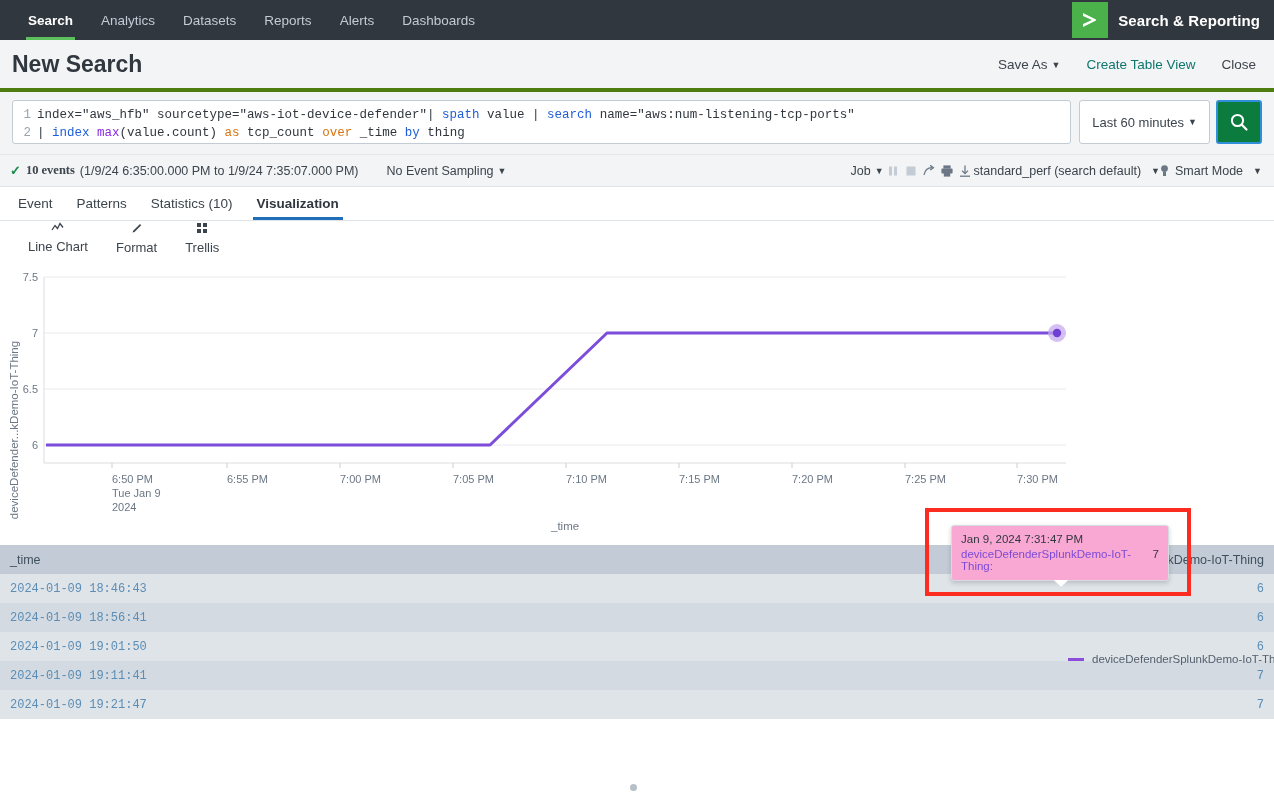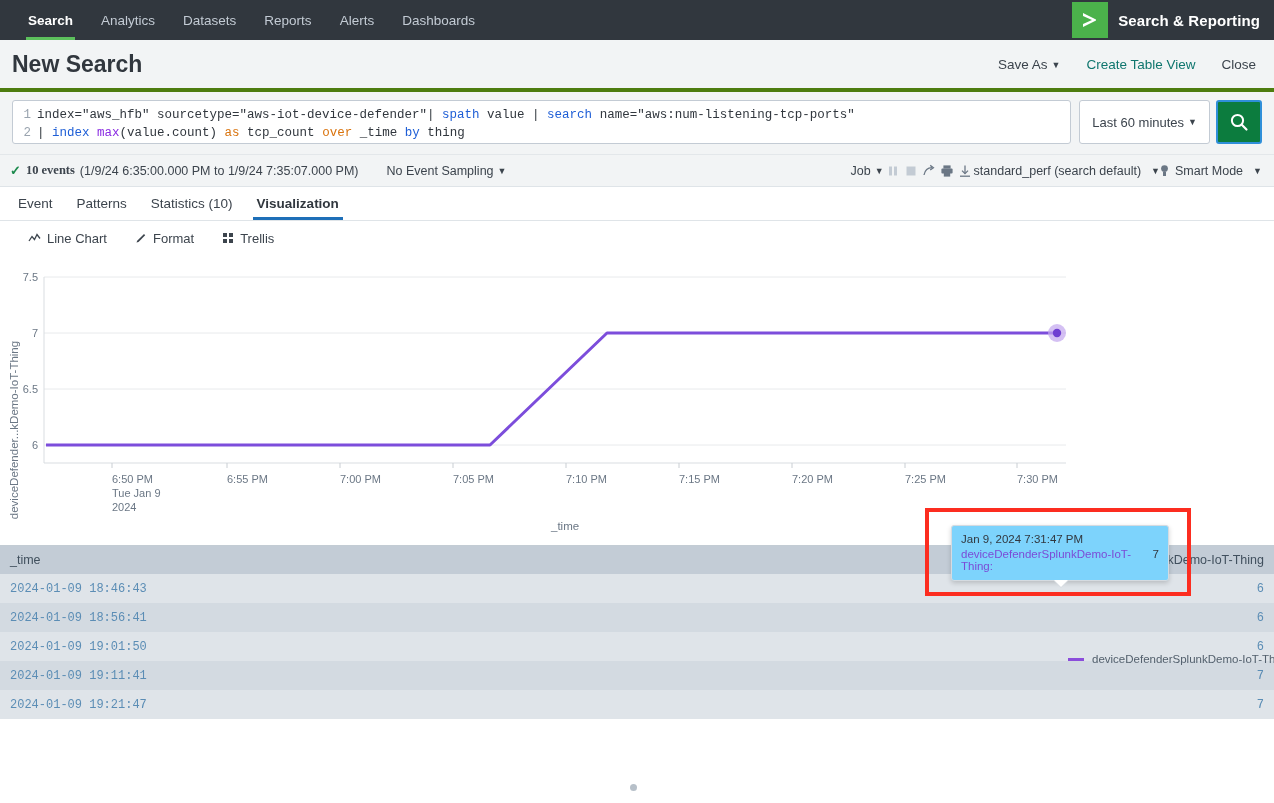--- a/index.html
+++ b/index.html
@@ -120,21 +120,21 @@
   .vtab.active::after {
     content: ""; position: absolute; left: 8px; right: 8px; bottom: 0;
     height: 3px; background: #1e6fb8;
   }
 
   
   .vizbar {
     height: 34px; display: flex; align-items: center;
     padding-left: 28px; gap: 28px; font-size: 13px; background: #fff;
   }
-  .vizbtn { display: flex; align-items: center; gap: 6px; cursor: pointer; color: #3c444d; }
+  .vizbtn { display: flex; align-items: center; gap: 6px; cursor: pointer; color: #3c444d; flex-direction: column; }
 
   
   .chartwrap { position: relative; height: 290px; background: #fff; }
   .chart-svg { position: absolute; left: 0; top: 0; }
   .ylabel {
     position: absolute; left: 8px; top: 290px;
     transform: rotate(-90deg); transform-origin: left top;
     font-size: 11.5px; color: #6b7785; white-space: nowrap;
     width: 230px; text-align: center;
   }
@@ -148,21 +148,21 @@
   }
   .legend-swatch { width: 16px; height: 3px; background: #8b4ddb; display: block; }
 
   
   .redbox {
     position: absolute; left: 925px; top: 253px; width: 266px; height: 88px;
     border: 4px solid #fc2d20; background: transparent; pointer-events: none;
   }
   .tooltip {
     position: absolute; left: 951px; top: 270px; width: 218px;
-    background: #7dd3fc; border: 1px solid #d5dbe1; border-radius: 3px;
+    background: #f9a8d4; border: 1px solid #d5dbe1; border-radius: 3px;
     box-shadow: 0 2px 5px rgba(0,0,0,.18);
     padding: 7px 9px 8px 9px; font-size: 11.5px; color: #31373e;
   }
   .tt-time { margin-bottom: 3px; color: #31373e; }
   .tt-row { display: flex; justify-content: space-between; gap: 8px; }
   .tt-name { color: #7b4bd6; }
   .tt-val { color: #31373e; }
   .tooltip::after {
     content: ""; position: absolute; bottom: -7px; left: 102px;
     border-left: 7px solid transparent; border-right: 7px solid transparent;

